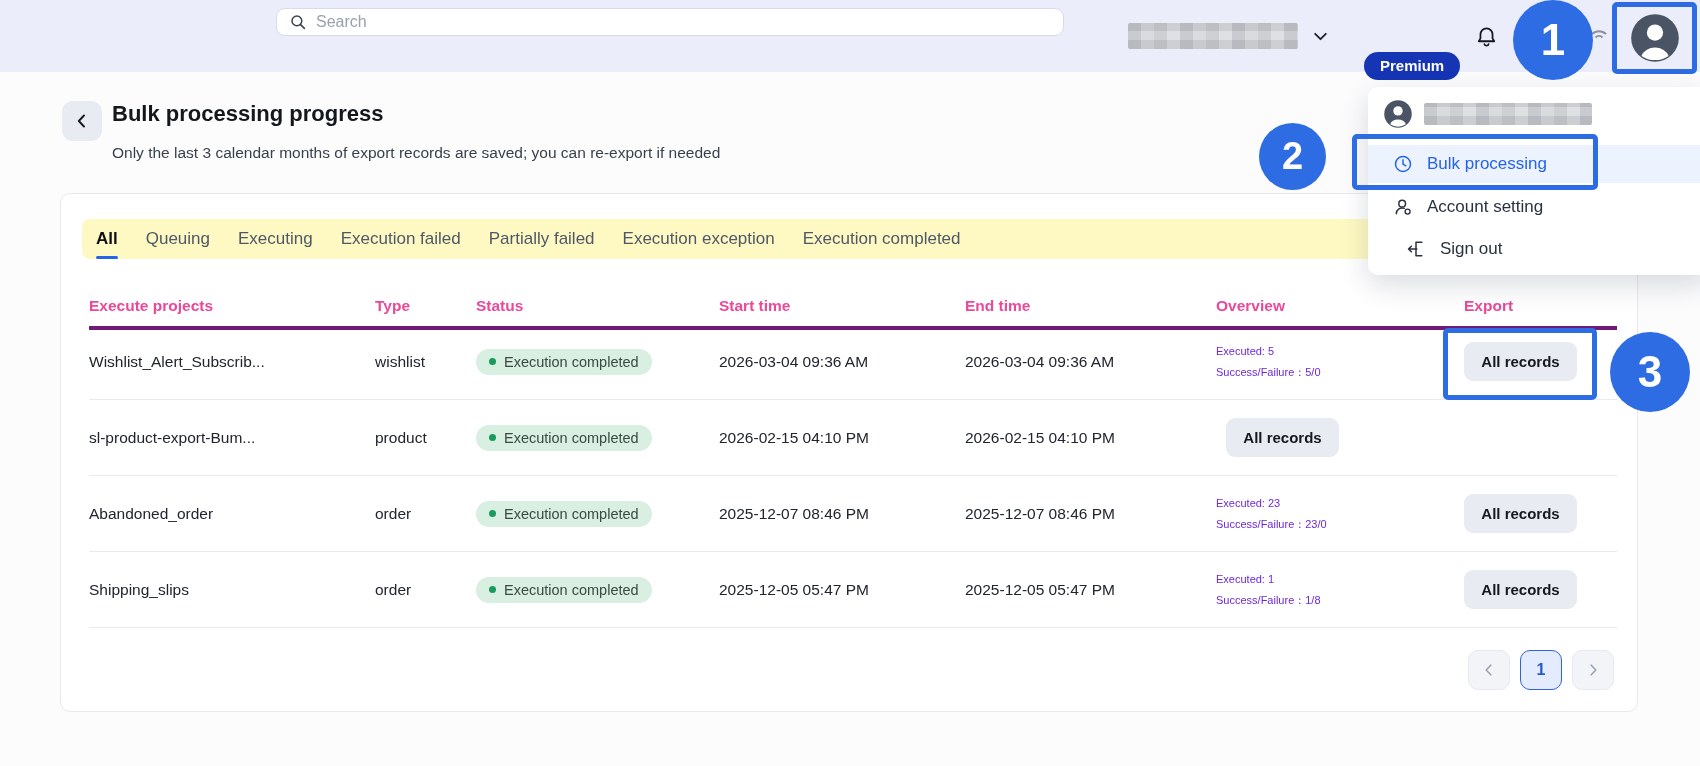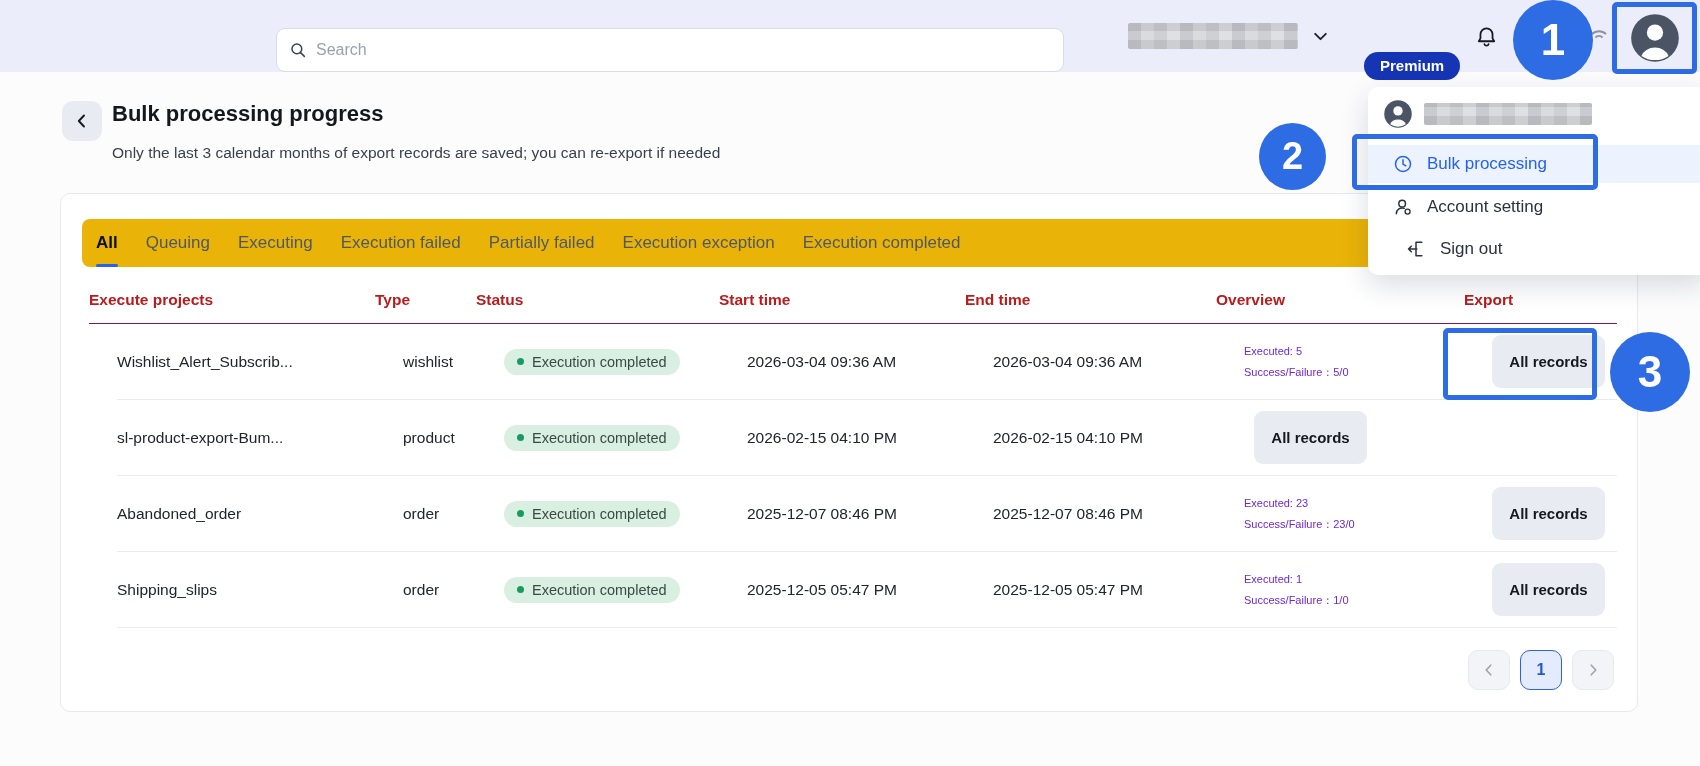--- a/index.html
+++ b/index.html
@@ -2,21 +2,21 @@
 <html><head>
 <meta charset="utf-8">
 <style>
   * { box-sizing: border-box; margin: 0; padding: 0; }
   html, body { background: #fcfcfd; }
   body { font-family: "Liberation Sans", sans-serif; }
   .stage { position: relative; width: 1700px; height: 766px; background: #fcfcfd; overflow: hidden; }
 
   
   .topbar { position: absolute; left: 0; top: 0; width: 1700px; height: 72px; background: #ebeefa; }
-  .search { position: absolute; left: 276px; top: 28px; width: 788px; height: 44px; background: #fff;
+  .search { position: absolute; left: 276px; top: 8px; width: 788px; height: 28px; background: #fff;
             border: 1px solid #d8dbe8; border-radius: 9px; display: flex; align-items: center; padding: 0 12px; gap: 9px; }
   .search input { border: none; outline: none; flex: 1; font-size: 16px; color: #1f2430; background: transparent;
                   font-family: "Liberation Sans", sans-serif; }
   .search input::placeholder { color: #9aa1ad; }
   .acct { position: absolute; left: 1128px; top: 22px; height: 28px; display: flex; align-items: center; gap: 14px; cursor: pointer; }
   .mosaic { background-image:
       repeating-linear-gradient(0deg, rgba(0,0,0,0.07) 0 9px, rgba(255,255,255,0.05) 9px 18px),
       repeating-linear-gradient(90deg, #c6c8cd 0 13px, #d7d9dd 13px 26px, #cccdd2 26px 39px, #dddee2 39px 52px);
       border-radius: 2px; }
   .acct .mosaic { width: 170px; height: 26px; }
@@ -50,39 +50,39 @@
 
   
   .back-btn { position: absolute; left: 62px; top: 101px; width: 40px; height: 40px; border-radius: 11px;
               background: #e9ebf3; border: none; display: flex; align-items: center; justify-content: center; cursor: pointer; }
   .page-title { position: absolute; left: 112px; top: 96px; font-size: 22px; line-height: 36px; font-weight: bold; color: #14171c; }
   .page-sub { position: absolute; left: 112px; top: 142px; font-size: 15.5px; line-height: 22px; color: #3a414d; }
 
   
   .card { position: absolute; left: 60px; top: 193px; width: 1578px; height: 519px; background: #fff;
           border: 1px solid #e7e9ed; border-radius: 10px; }
-  .tabbar { position: absolute; left: 21px; top: 25px; width: 1536px; height: 48px; background: #eab308;
+  .tabbar { position: absolute; left: 21px; top: 25px; width: 1536px; height: 40px; background: #fef9c3;
             border-radius: 8px; display: flex; align-items: center; padding: 0 14px; gap: 28px; }
   .tab { position: relative; height: 100%; display: flex; align-items: center; font-size: 17px; color: #4f5866; cursor: pointer; }
   .tab.active { color: #0c0f14; font-weight: bold; }
   .tab.active::after { content: ""; position: absolute; left: 0; right: 0; bottom: 0; height: 3px;
                        background: #2563eb; border-radius: 2px; }
 
-  .thead { position: absolute; left: 28px; top: 97px; width: 1528px; height: 33px; display: grid;
+  .thead { position: absolute; left: 28px; top: 103px; width: 1528px; height: 33px; display: grid;
            grid-template-columns: 286px 101px 243px 246px 251px 238px auto; align-items: start;
-           font-size: 15.5px; font-weight: bold; color: #b91c1c; border-bottom: 1px solid #701a75; }
+           font-size: 15.5px; font-weight: bold; color: #ec4899; border-bottom: 4px solid #701a75; }
   .thead > div:last-child { padding-left: 10px; }
   .tbody { position: absolute; left: 28px; top: 130px; width: 1528px; }
   .trow { display: grid; grid-template-columns: 286px 101px 243px 246px 251px 238px auto; align-items: center;
-          height: 76px; border-bottom: 1px solid #e9ebef; font-size: 15.5px; color: #20252e; margin-left: 28px; }
+          height: 76px; border-bottom: 1px solid #e9ebef; font-size: 15.5px; color: #20252e; }
   .pill { display: inline-flex; align-items: center; gap: 8px; background: #d8efe2; border-radius: 15px;
           padding: 5px 13px; font-size: 14.5px; color: #3c4a44; width: max-content; }
   .pill .dot { width: 7px; height: 7px; border-radius: 50%; background: #199a5e; }
   .overview { font-size: 11px; line-height: 21px; color: #6d28d9; }
-  .export-btn { margin-left: 10px; width: 113px; height: 53px; border: none; border-radius: 9px; background: #e8ebf2;
+  .export-btn { margin-left: 10px; width: 113px; height: 39px; border: none; border-radius: 9px; background: #e8ebf2;
                 font-size: 15px; font-weight: bold; color: #15181e; cursor: pointer; font-family: "Liberation Sans", sans-serif; }
 
   
   .pager { position: absolute; left: 1468px; top: 650px; display: flex; gap: 10px; }
   .pg-btn { width: 42px; height: 40px; border-radius: 10px; display: flex; align-items: center; justify-content: center;
             cursor: pointer; border: 1px solid #e7e9f0; background: #f3f4f8; font-family: "Liberation Sans", sans-serif; }
   .pg-cur { background: #e4ebfc; border: 1.5px solid #2f63d8; color: #2558cf; font-size: 16px; font-weight: bold; }
 </style>
 </head>
 <body>
@@ -247,21 +247,21 @@
         <div>Shipping_slips</div>
         <div>order</div>
         <div><span class="pill">
               <span class="dot"></span>
               <span>Execution completed</span>
             </span></div>
         <div>2025-12-05 05:47 PM</div>
         <div>2025-12-05 05:47 PM</div>
         <div class="overview">
           <div>Executed: 1</div>
-          <div>Success/Failure：1/0</div>
+          <div>Success/Failure：1/8</div>
         </div>
         <div><button class="export-btn">All records</button></div>
       </div>
 
     </div>
   </section>
 
   <div class="pager">
     <div class="pg-btn">
       <svg width="14" height="14" viewBox="0 0 16 16">

